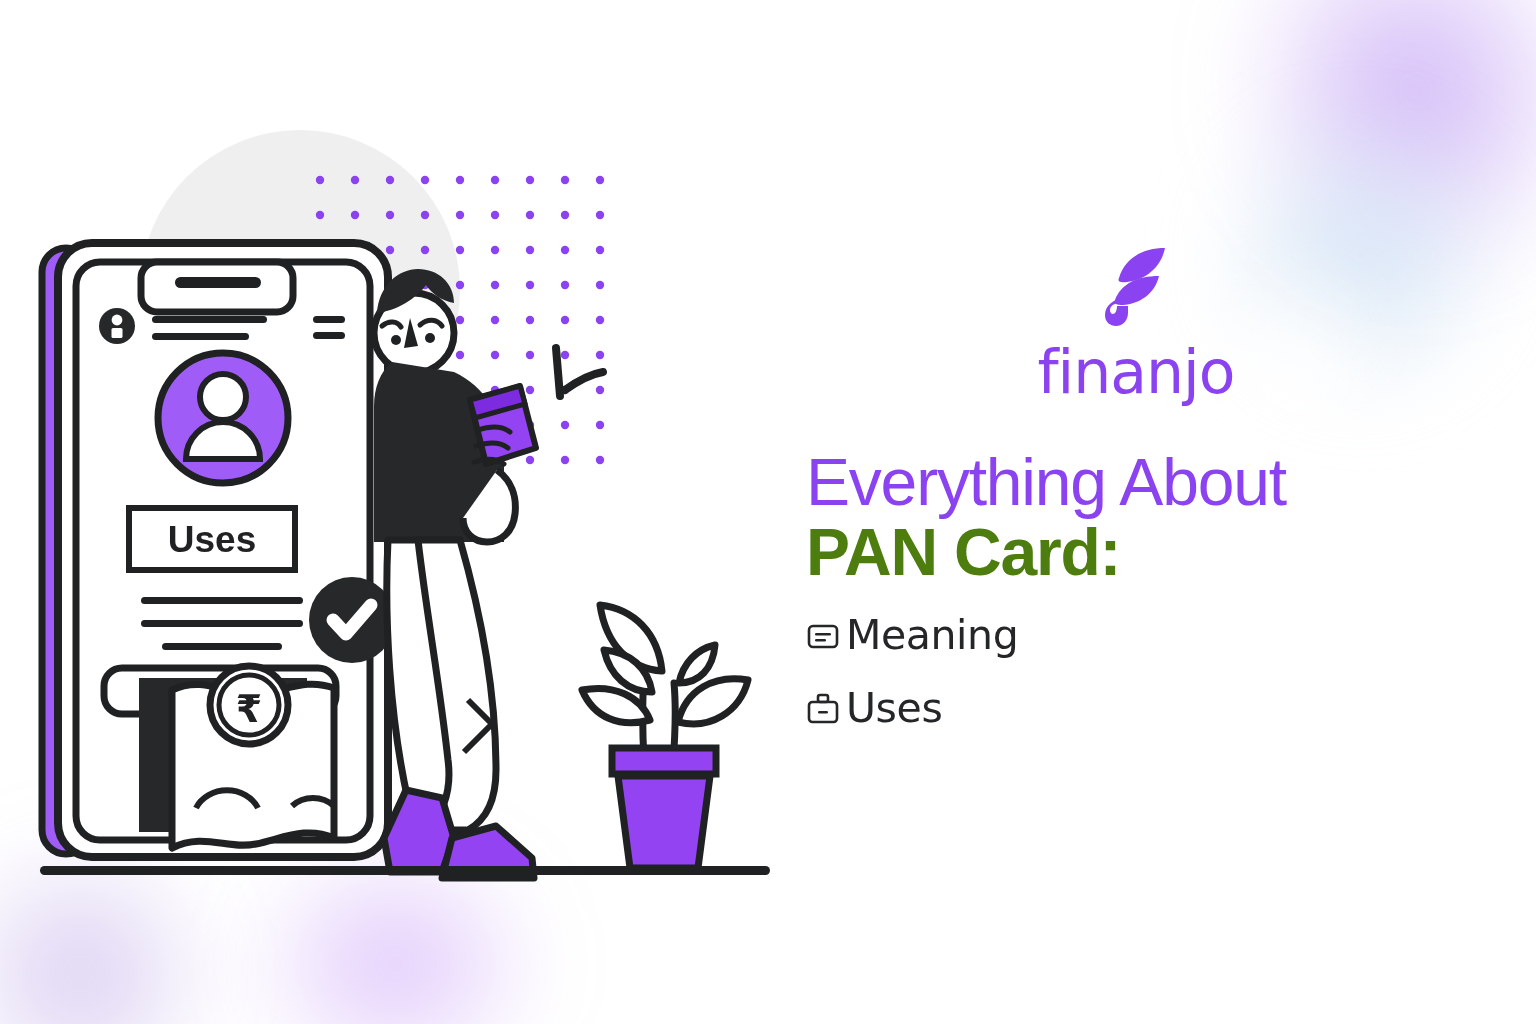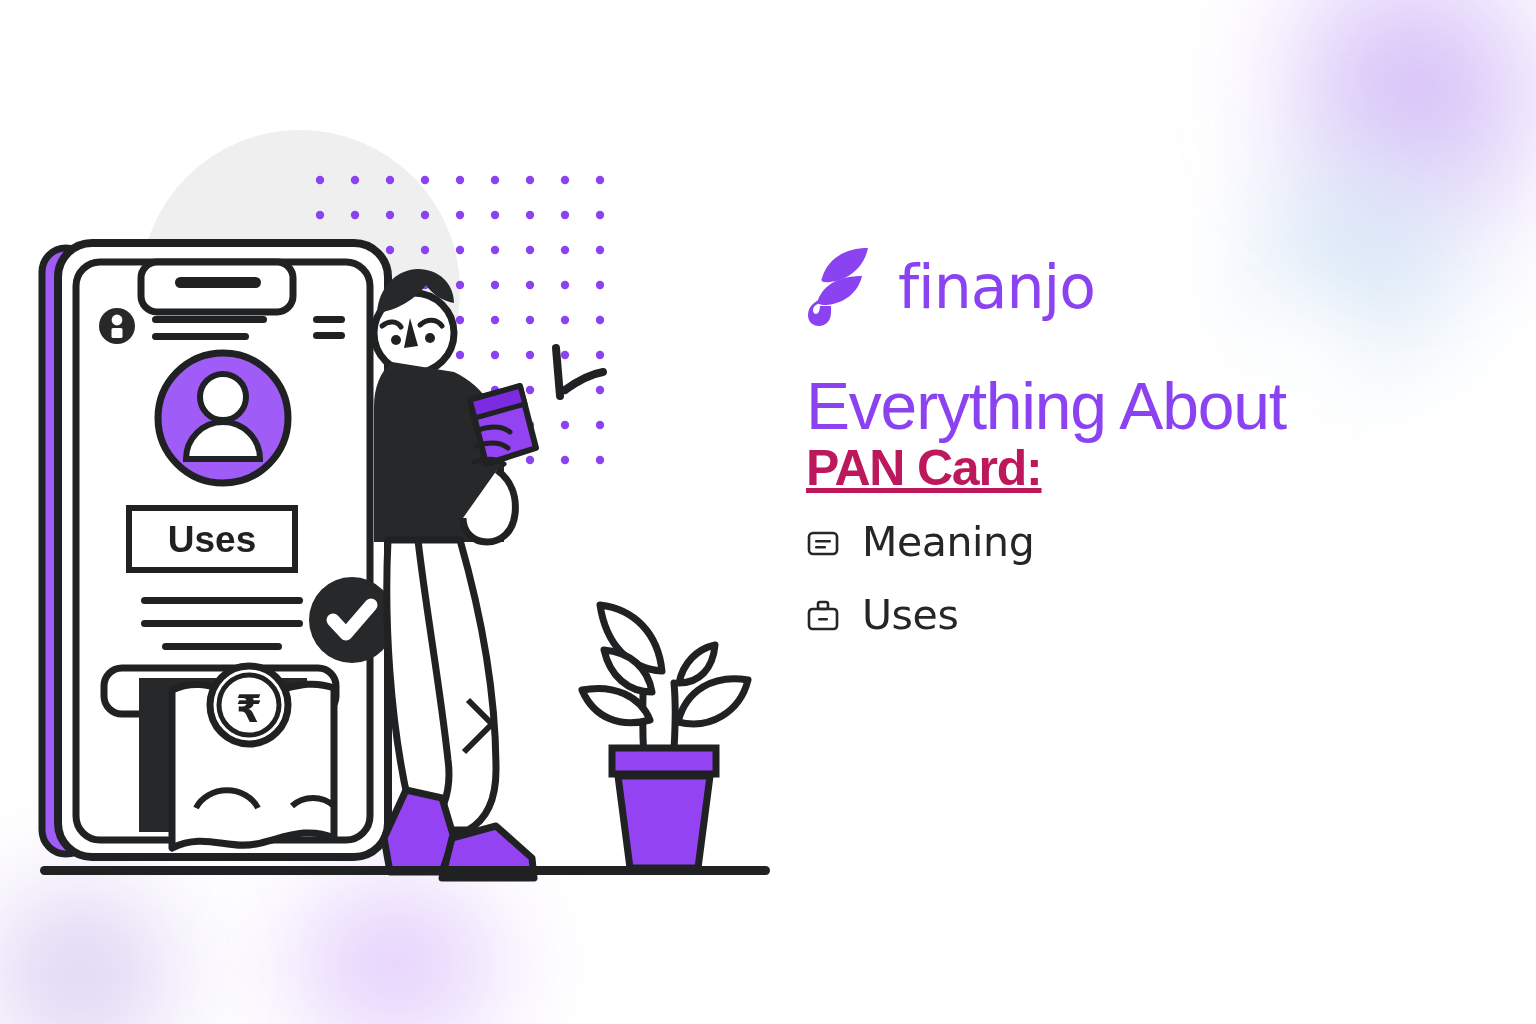--- a/index.html
+++ b/index.html
@@ -40,36 +40,36 @@
     background:radial-gradient(closest-side, rgba(178,120,245,.45), rgba(178,120,245,0) 70%);
     filter:blur(42px);
   }
 
   
   .illustration{position:absolute;left:0;top:0;width:790px;height:900px;}
   .illustration svg{display:block;width:100%;height:100%;}
 
   
   .panel{position:absolute;left:806px;top:248px;width:660px;}
-  .logo-row{display:flex;align-items:center;gap:26px;margin-bottom:46px;}
+  .logo-row{display:flex;align-items:center;gap:16px;margin-bottom:46px;flex-direction:column;}
   .logo-mark{width:66px;height:78px;flex:0 0 auto;}
   .logo-word{
     font-size:60px;letter-spacing:-1px;font-weight:400;
     color:#8B42F0;line-height:1;
     font-family:"DejaVu Sans", sans-serif;
   }
   .headline{margin:0;line-height:1.06;}
   .headline .l1{
     display:block;font-size:66px;font-weight:400;color:#8B42F0;letter-spacing:-1.2px;
   }
   .headline .l2{
-    display:block;font-size:50px;font-weight:700;color:#be185d;letter-spacing:-1.2px;text-decoration:underline;
+    display:block;font-size:66px;font-weight:700;color:#4d7c0f;letter-spacing:-1.2px;
   }
   .bullets{margin:22px 0 0 0;padding:0;list-style:none;}
-  .bullet{display:flex;align-items:flex-start;gap:22px;margin-bottom:22px;}
+  .bullet{display:flex;align-items:flex-start;gap:6px;margin-bottom:22px;}
   .bullet-icon{width:34px;height:34px;flex:0 0 auto;margin-top:9px;}
   .bullet-label{
     font-size:41px;color:#242628;line-height:1.25;font-weight:400;letter-spacing:-.4px;
     font-family:"DejaVu Sans", sans-serif;
   }
 </style>
 </head>
 <body>
 
 <div class="stage">

